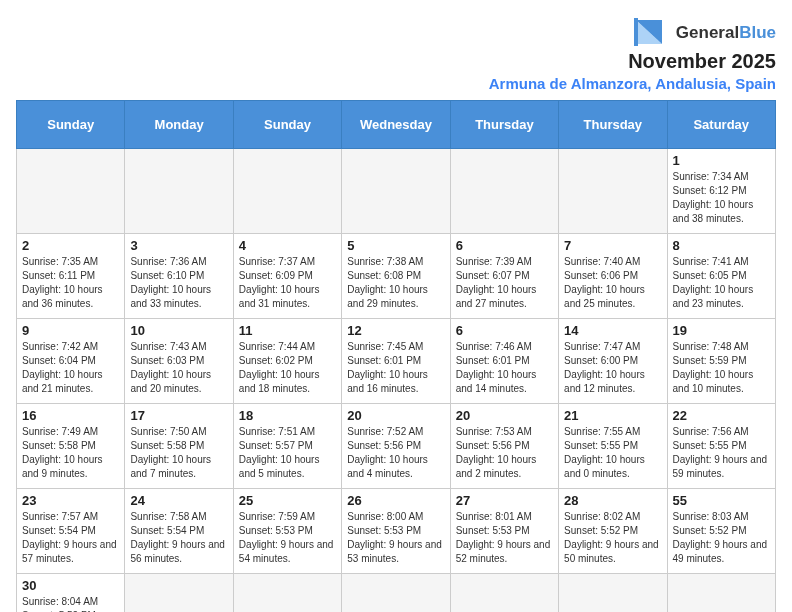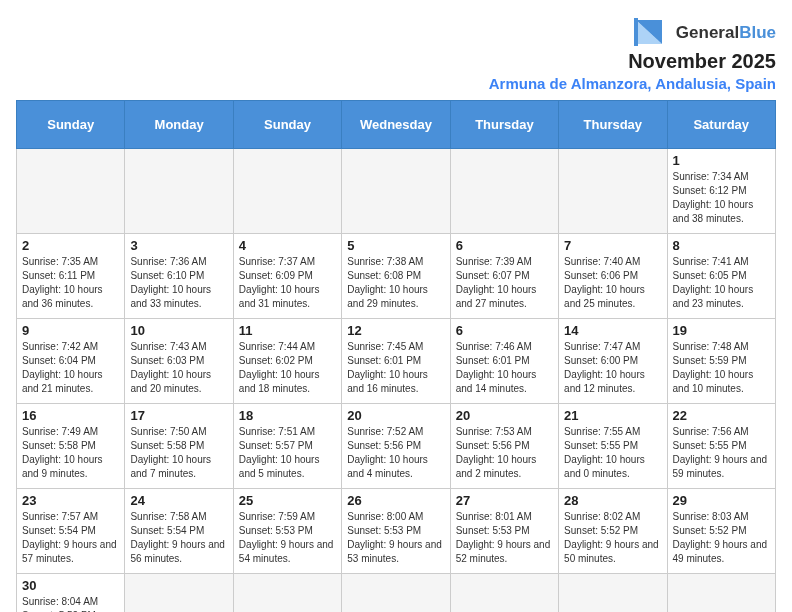--- a/index.html
+++ b/index.html
@@ -216,21 +216,21 @@
         </td>
         <td>
           <span class="day-number">27</span>
           <div class="day-info">Sunrise: 8:01 AM<br>Sunset: 5:53 PM<br>Daylight: 9 hours and 52 minutes.</div>
         </td>
         <td>
           <span class="day-number">28</span>
           <div class="day-info">Sunrise: 8:02 AM<br>Sunset: 5:52 PM<br>Daylight: 9 hours and 50 minutes.</div>
         </td>
         <td>
-          <span class="day-number">29</span>
+          <span class="day-number">55</span>
           <div class="day-info">Sunrise: 8:03 AM<br>Sunset: 5:52 PM<br>Daylight: 9 hours and 49 minutes.</div>
         </td>
       </tr>
       <tr class="week-row">
         <td>
           <span class="day-number">30</span>
           <div class="day-info">Sunrise: 8:04 AM<br>Sunset: 5:52 PM<br>Daylight: 9 hours and 48 minutes.</div>
         </td>
         <td class="empty"></td>
         <td class="empty"></td>

